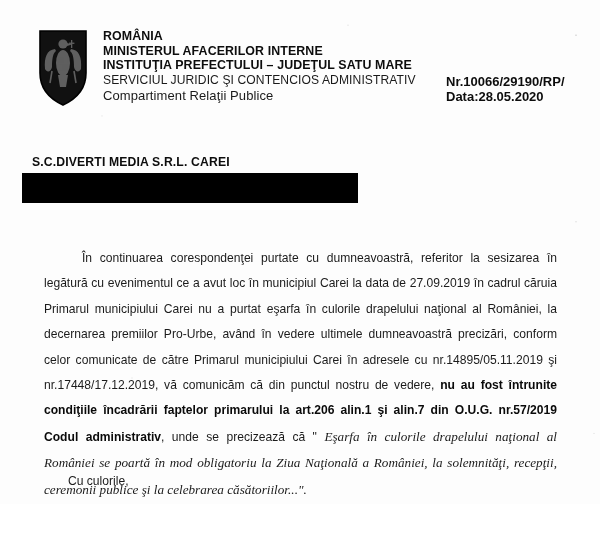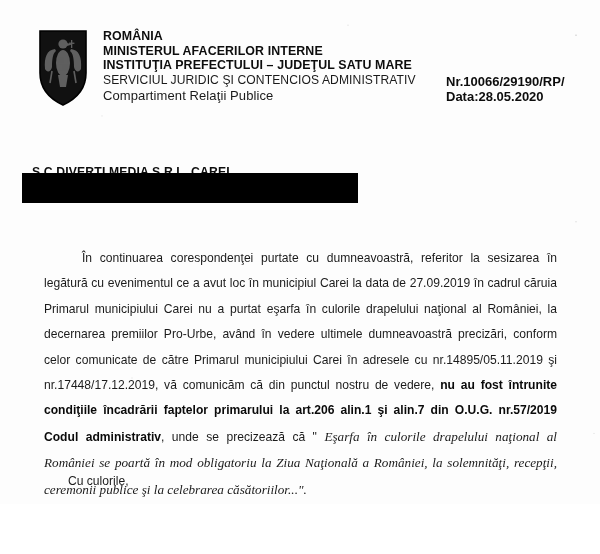--- a/index.html
+++ b/index.html
@@ -99,21 +99,20 @@
   
   .addressee {
     position: absolute;
     left: 32px;
     top: 155px;
     font-weight: bold;
     font-size: 12.2px;
     letter-spacing: .15px;
     color: #0d0d0d;
     white-space: nowrap;
-    margin-top: 10px;
   }
   .redaction {
     position: absolute;
     left: 22px;
     top: 173px;
     width: 336px;
     height: 30px;
     background: #000000;
   }
 

